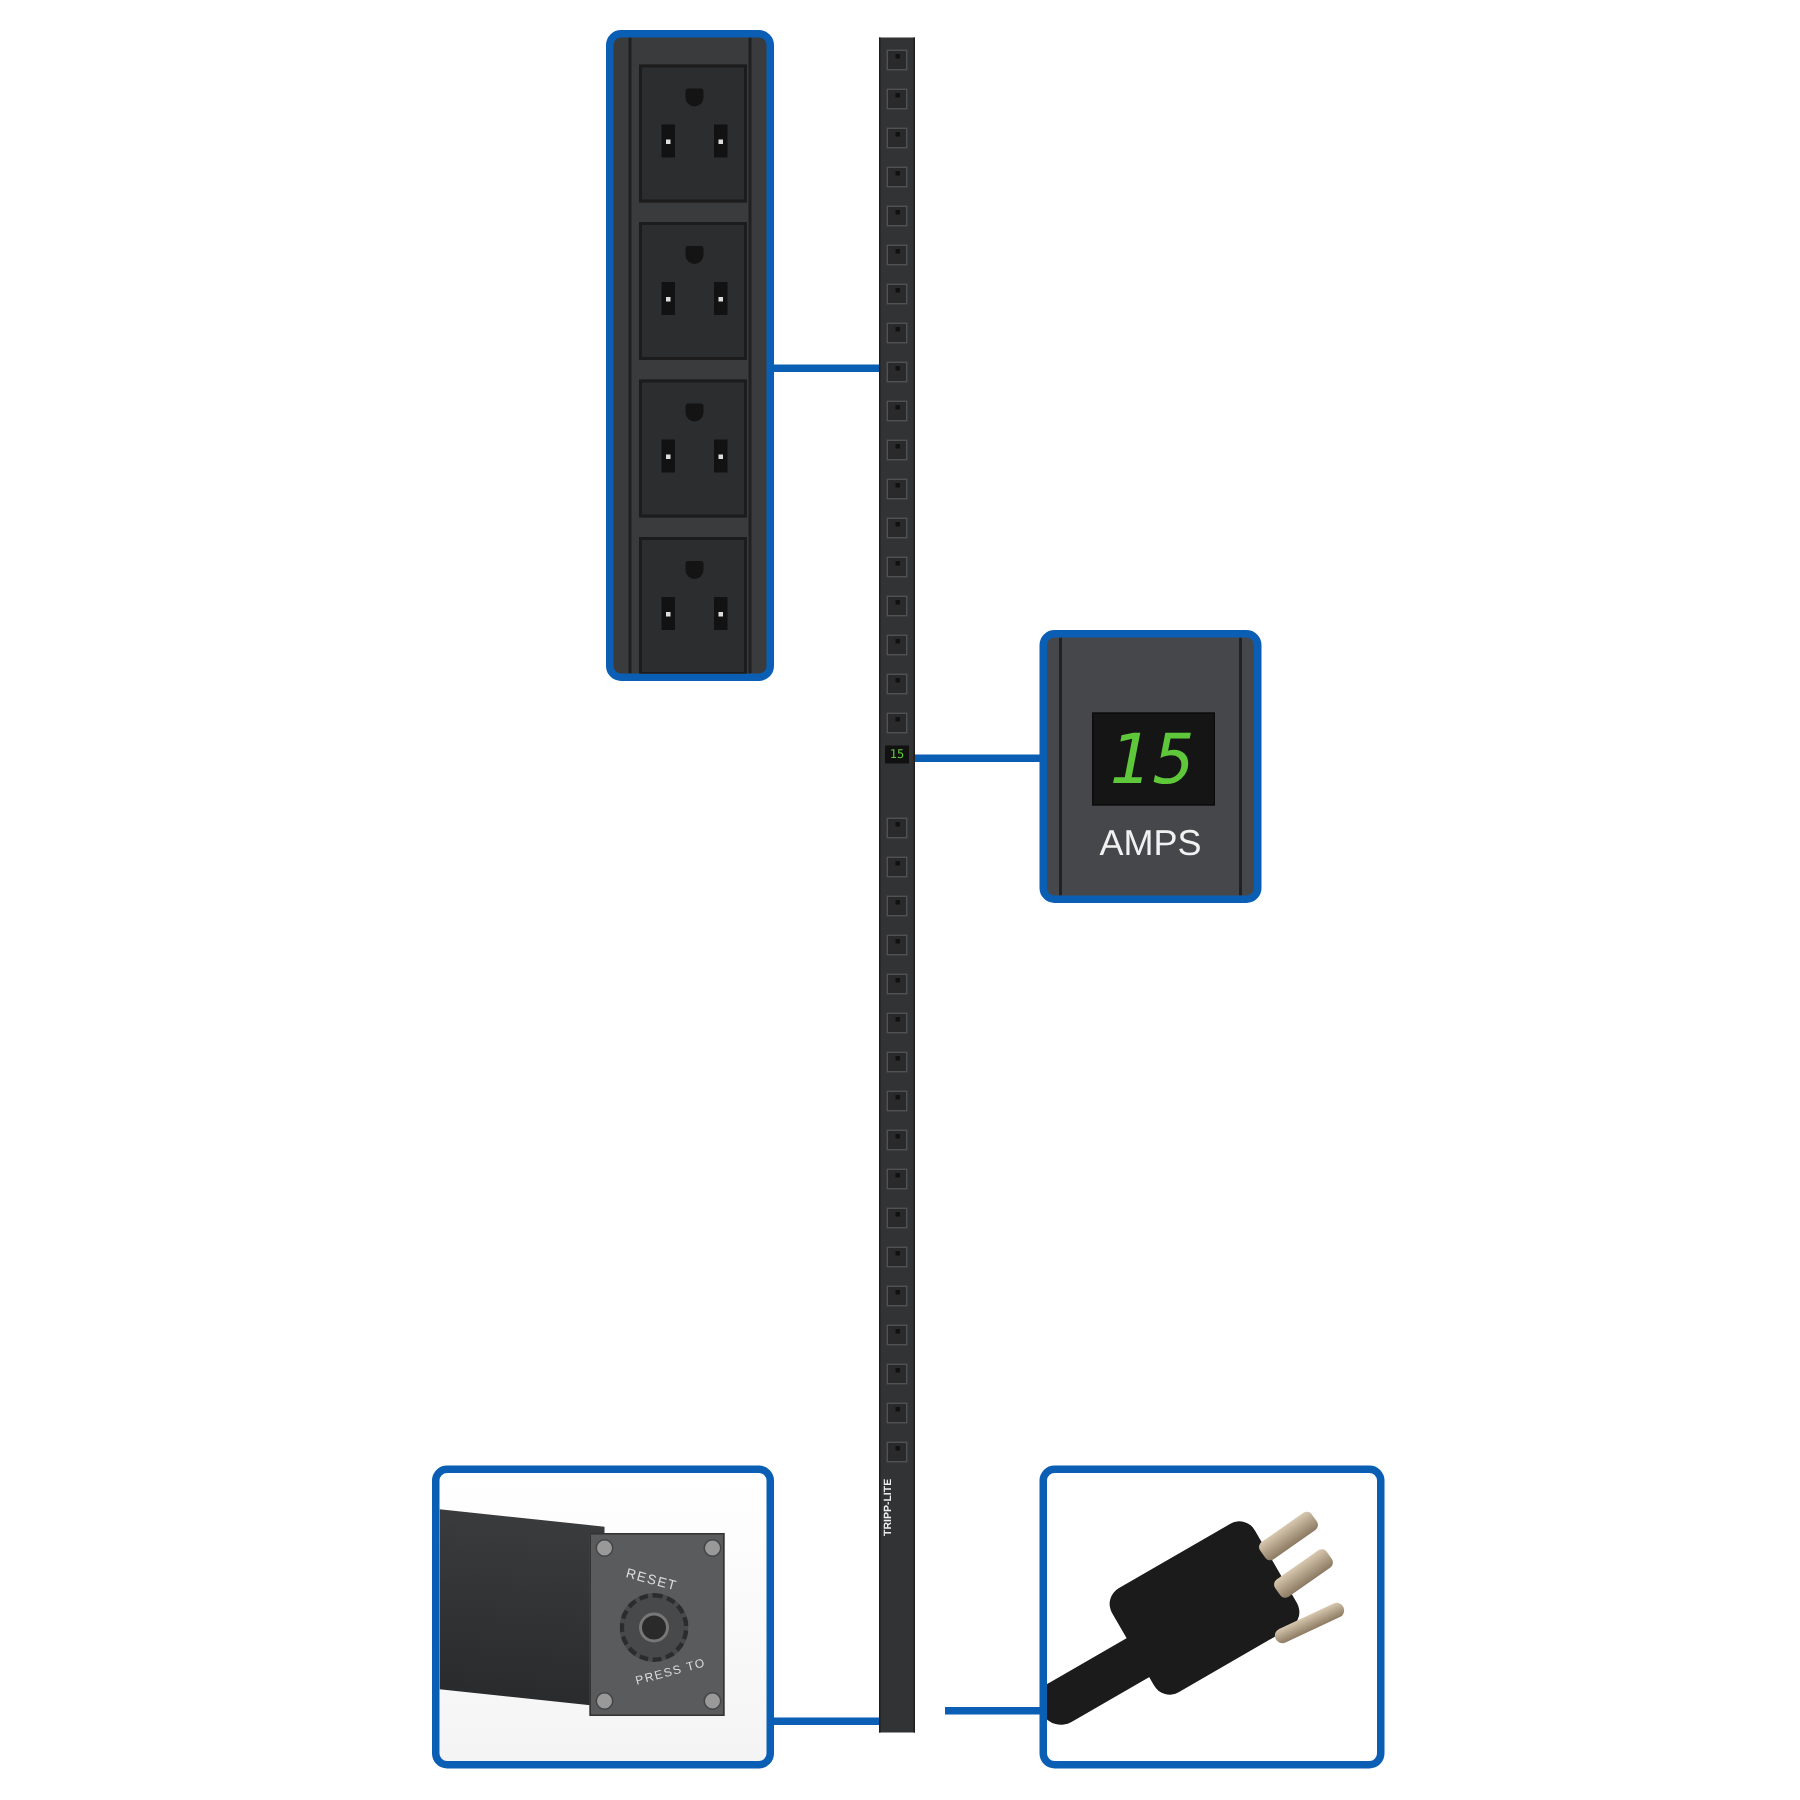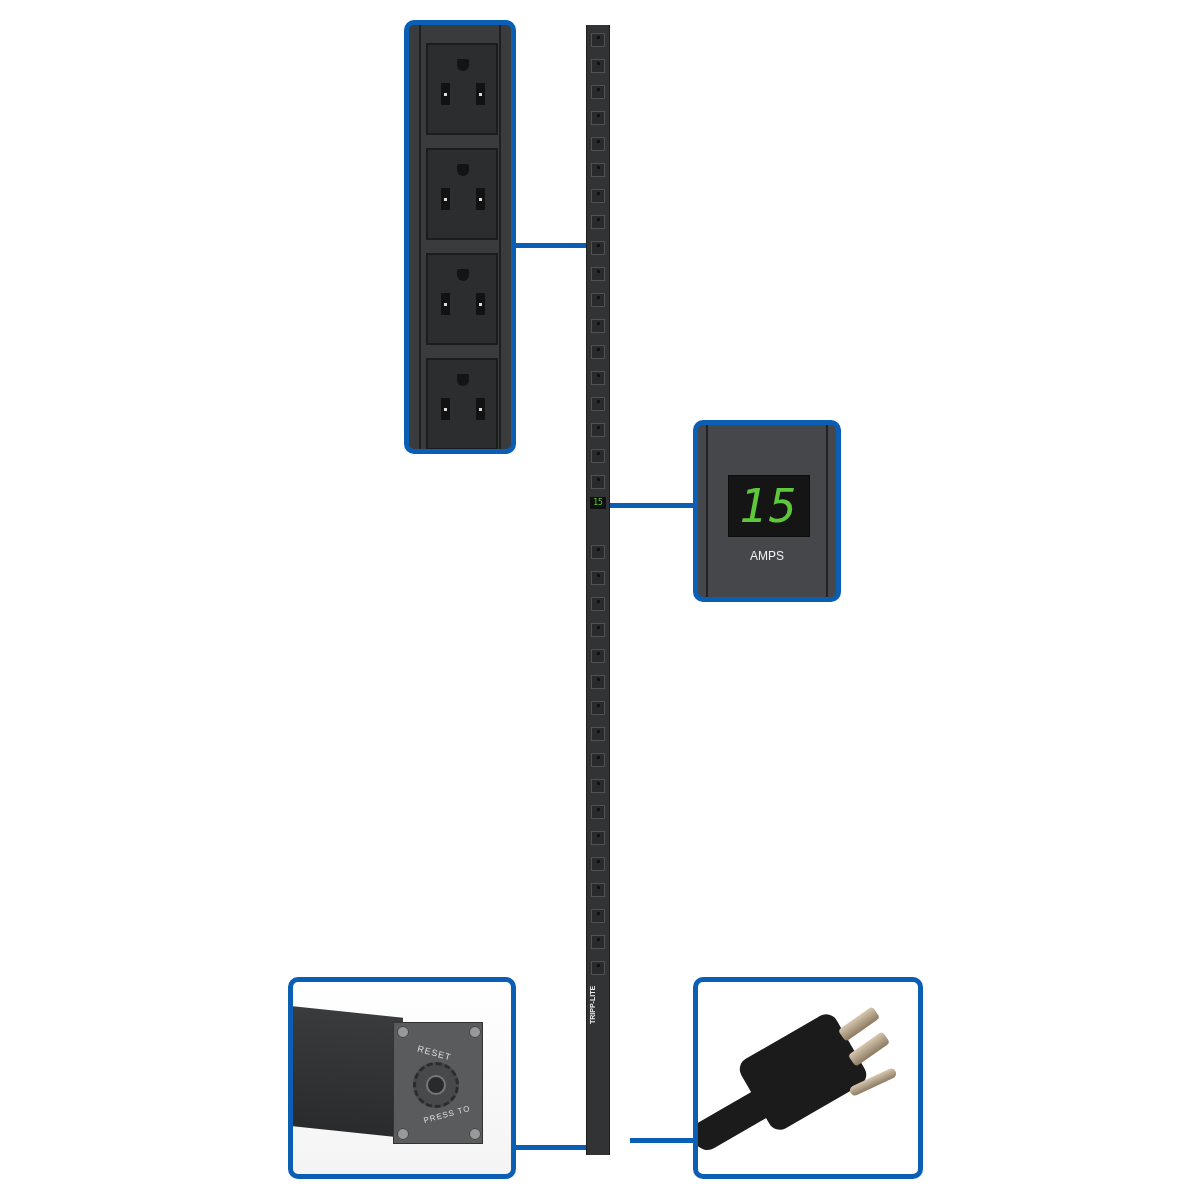--- a/index.html
+++ b/index.html
@@ -11,21 +11,21 @@
   #outlet-callout .rail { position:absolute; top:0; bottom:0; width:2px; background:#1f2022; }
   .outlet { position:absolute; left:17px; width:72px; height:92px; background:#2c2d2f; border:2px solid #1c1c1d; box-sizing:border-box; }
   .outlet .ground { position:absolute; left:29px; top:14px; width:12px; height:12px; background:#141414; border-radius:2px 2px 7px 7px; }
   .outlet .slot-l { position:absolute; left:13px; top:38px; width:9px; height:22px; background:#121212; }
   .outlet .slot-r { position:absolute; left:48px; top:38px; width:9px; height:22px; background:#121212; }
   .outlet .dot { position:absolute; width:3px; height:3px; background:#ddd; left:3px; top:10px; }
   
   #amps-callout { left:693px; top:420px; width:148px; height:182px; background:#46474a; }
   #amps-callout .rail { position:absolute; top:0; bottom:0; width:2px; background:#222; }
   #amps-display { position:absolute; left:30px; top:50px; width:80px; height:60px; background:#151515; border:1px solid #0c0c0c; color:#5fc83a; font-family:"DejaVu Sans Mono", monospace; font-size:46px; font-style:italic; text-align:center; line-height:60px; letter-spacing:2px; }
-  #amps-label { position:absolute; left:0; right:0; top:124px; text-align:center; color:#f1f1f1; font-size:12px; }
+  #amps-label { position:absolute; left:0; right:0; top:124px; text-align:center; color:#f1f1f1; font-size:24px; }
   
   #pdu-strip { position:absolute; left:586px; top:25px; width:22px; height:1130px; background:#323335; border-left:1px solid #1e1e1e; border-right:1px solid #1e1e1e; }
   .mini-outlet { position:absolute; left:4px; width:14px; height:14px; background:#2a2a2b; border:1px solid #505154; box-sizing:border-box; }
   .mini-outlet::after { content:""; position:absolute; left:5px; top:2px; width:3px; height:3px; background:#111; }
   #mini-display { position:absolute; left:3px; top:472px; width:16px; height:12px; background:#111; color:#5fc83a; font-size:8px; text-align:center; line-height:12px; font-family:"DejaVu Sans Mono", monospace; }
   #mini-logo { position:absolute; left:2px; top:960px; width:18px; height:40px; color:#eee; font-size:7px; font-weight:bold; writing-mode:vertical-rl; transform:rotate(180deg); text-align:center; }
   
   #reset-callout { left:288px; top:977px; width:228px; height:202px; background:linear-gradient(180deg,#ffffff 0%, #f4f4f4 100%); }
   #reset-body { position:absolute; left:0; top:30px; width:110px; height:120px; background:linear-gradient(180deg,#3a3b3d,#2a2b2d); transform:skewY(6deg); }
   #reset-face { position:absolute; left:100px; top:40px; width:88px; height:120px; background:#5a5b5d; border:1px solid #333; }

